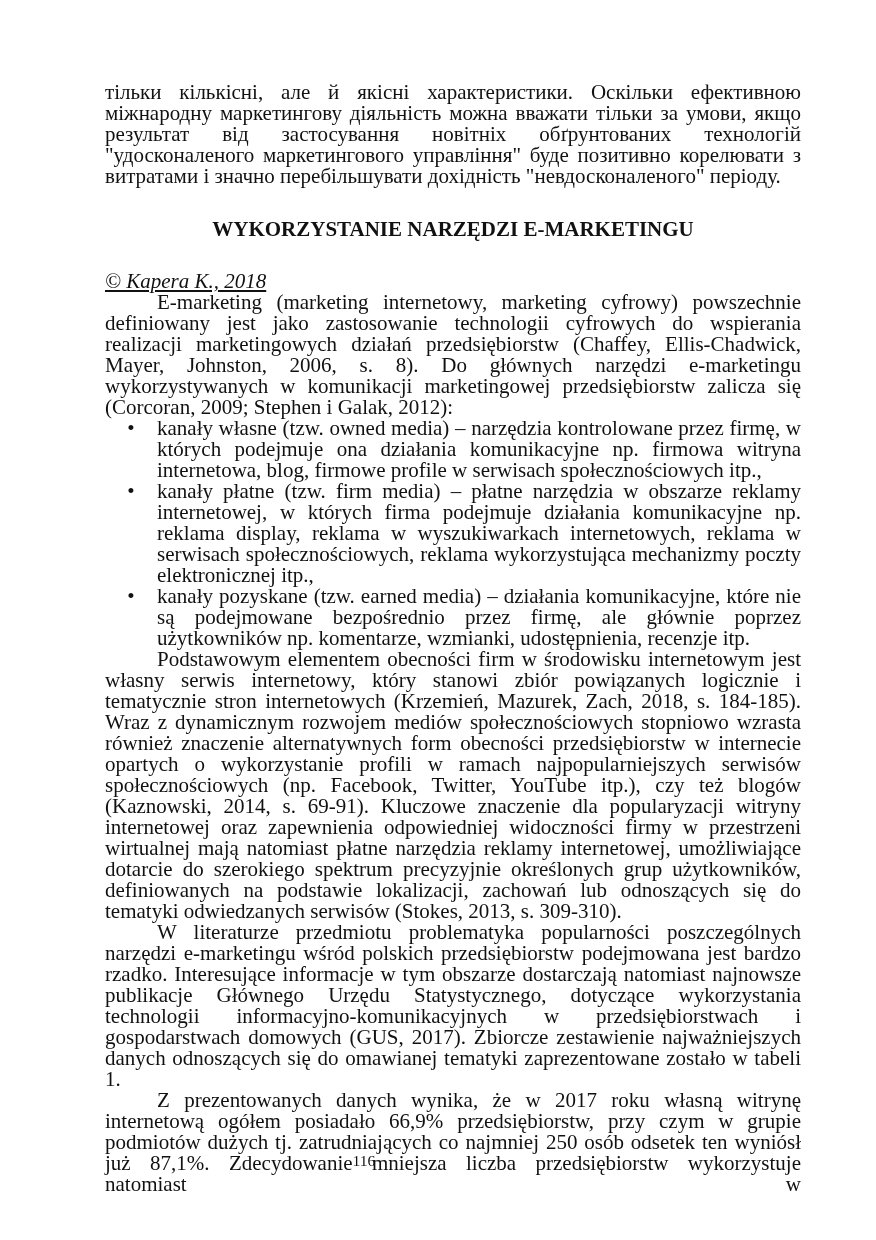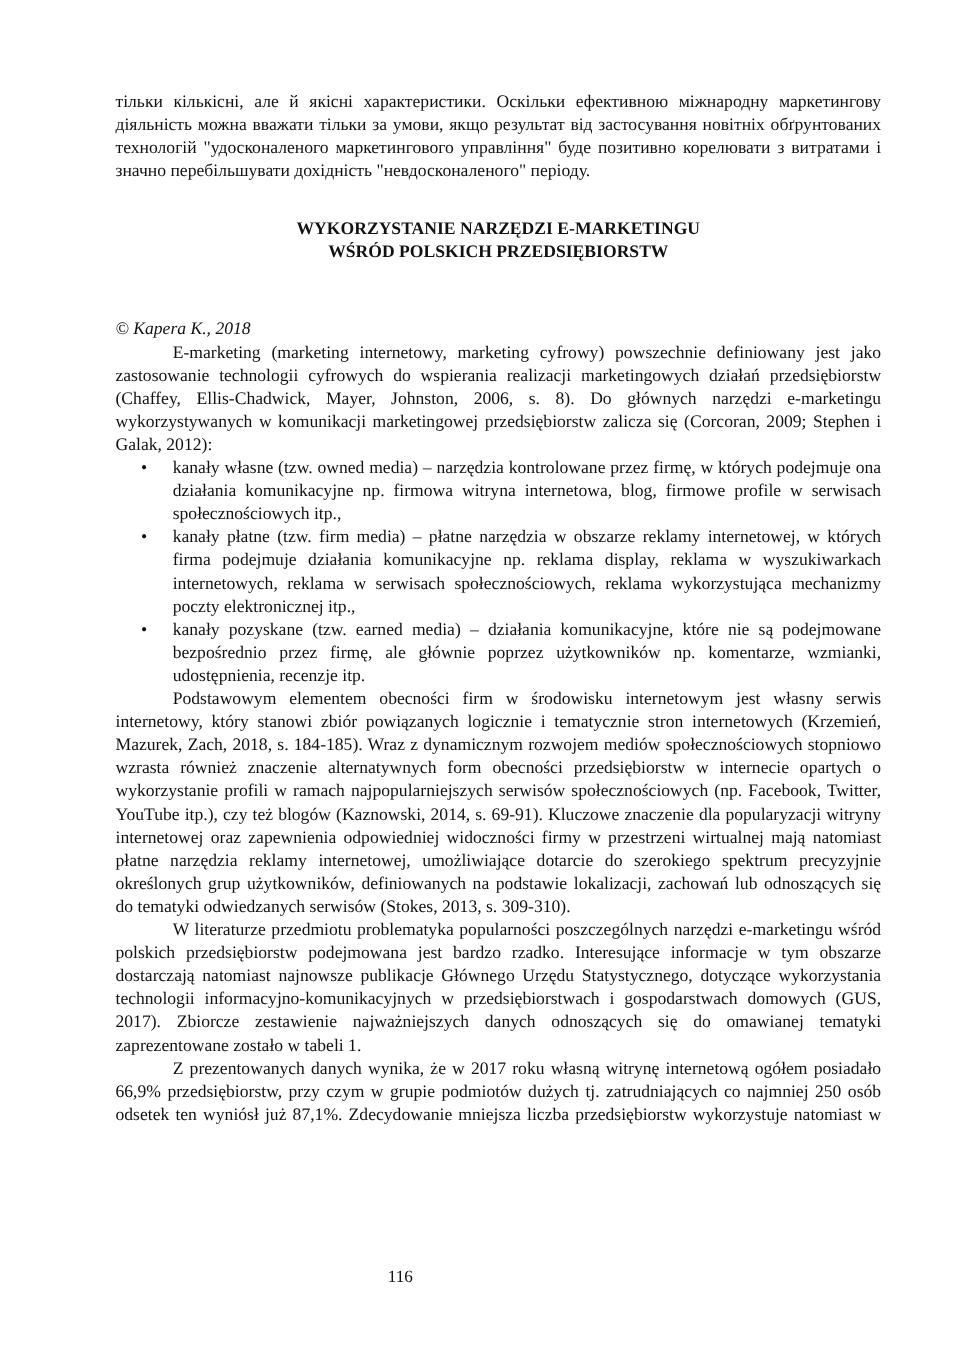--- a/index.html
+++ b/index.html
@@ -1,41 +1,40 @@
 <!DOCTYPE html>
 <html><head>
 <meta charset="utf-8">
 <style>
   html, body { margin: 0; padding: 0; background: #ffffff; }
   body { width: 876px; height: 1240px; position: relative; overflow: hidden;
          font-family: "Liberation Serif", "DejaVu Serif", serif; color: #111; }
-  .page { position: absolute; left: 105px; top: 82px; width: 696px; font-size: 16px; line-height: 21px; }
+  .page { position: absolute; left: 105px; top: 82px; width: 696px; font-size: 21px; line-height: 21px; }
   p { margin: 0; text-align: justify; }
   .indent { text-indent: 52px; }
   .author-block { text-align: right; margin-top: 62px; }
   .author-name { font-weight: bold; }
   .title { text-align: center; font-weight: bold; margin-top: 32px; }
-  .copyright { font-style: italic; margin-top: 49px; }
+  .copyright { font-style: italic; margin-top: 31px; text-decoration: underline; }
   .abstract-gap { }
   ul.bullets { list-style: none; margin: 0; padding: 0 0 0 52px; }
   ul.bullets li { position: relative; padding-left: 0; text-align: justify; }
   ul.bullets li .bullet { position: absolute; left: -52px; width: 52px; text-align: center; }
   ul.bullets li { margin-left: 0; }
   .page-number { position: absolute; left: 0; width: 728px; top: 1152px; text-align: center; font-size: 15.6px; }
 </style>
 </head>
 <body>
 
 <div class="page">
   <p>тільки кількісні, але й якісні характеристики. Оскільки ефективною міжнародну маркетингову діяльність можна вважати тільки за умови, якщо результат від застосування новітніх обґрунтованих технологій "удосконаленого маркетингового управління" буде позитивно корелювати з витратами і значно перебільшувати дохідність "невдосконаленого" періоду.</p>
 
 
   <div class="title">
     <div>WYKORZYSTANIE NARZĘDZI E-MARKETINGU</div>
-    <div>WŚRÓD POLSKICH PRZEDSIĘBIORSTW</div>
   </div>
 
   <div class="copyright">© Kapera K., 2018</div>
 
   <p class="indent abstract-gap">E-marketing (marketing internetowy, marketing cyfrowy) powszechnie definiowany jest jako zastosowanie technologii cyfrowych do wspierania realizacji marketingowych działań przedsiębiorstw (Chaffey, Ellis-Chadwick, Mayer, Johnston, 2006, s. 8). Do głównych narzędzi e-marketingu wykorzystywanych w komunikacji marketingowej przedsiębiorstw zalicza się (Corcoran, 2009; Stephen i Galak, 2012):</p>
 
   <ul class="bullets">
     <li>
       <span class="bullet">•</span>
       <span>kanały własne (tzw. owned media) – narzędzia kontrolowane przez firmę, w których podejmuje ona działania komunikacyjne np. firmowa witryna internetowa, blog, firmowe profile w serwisach społecznościowych itp.,</span>

